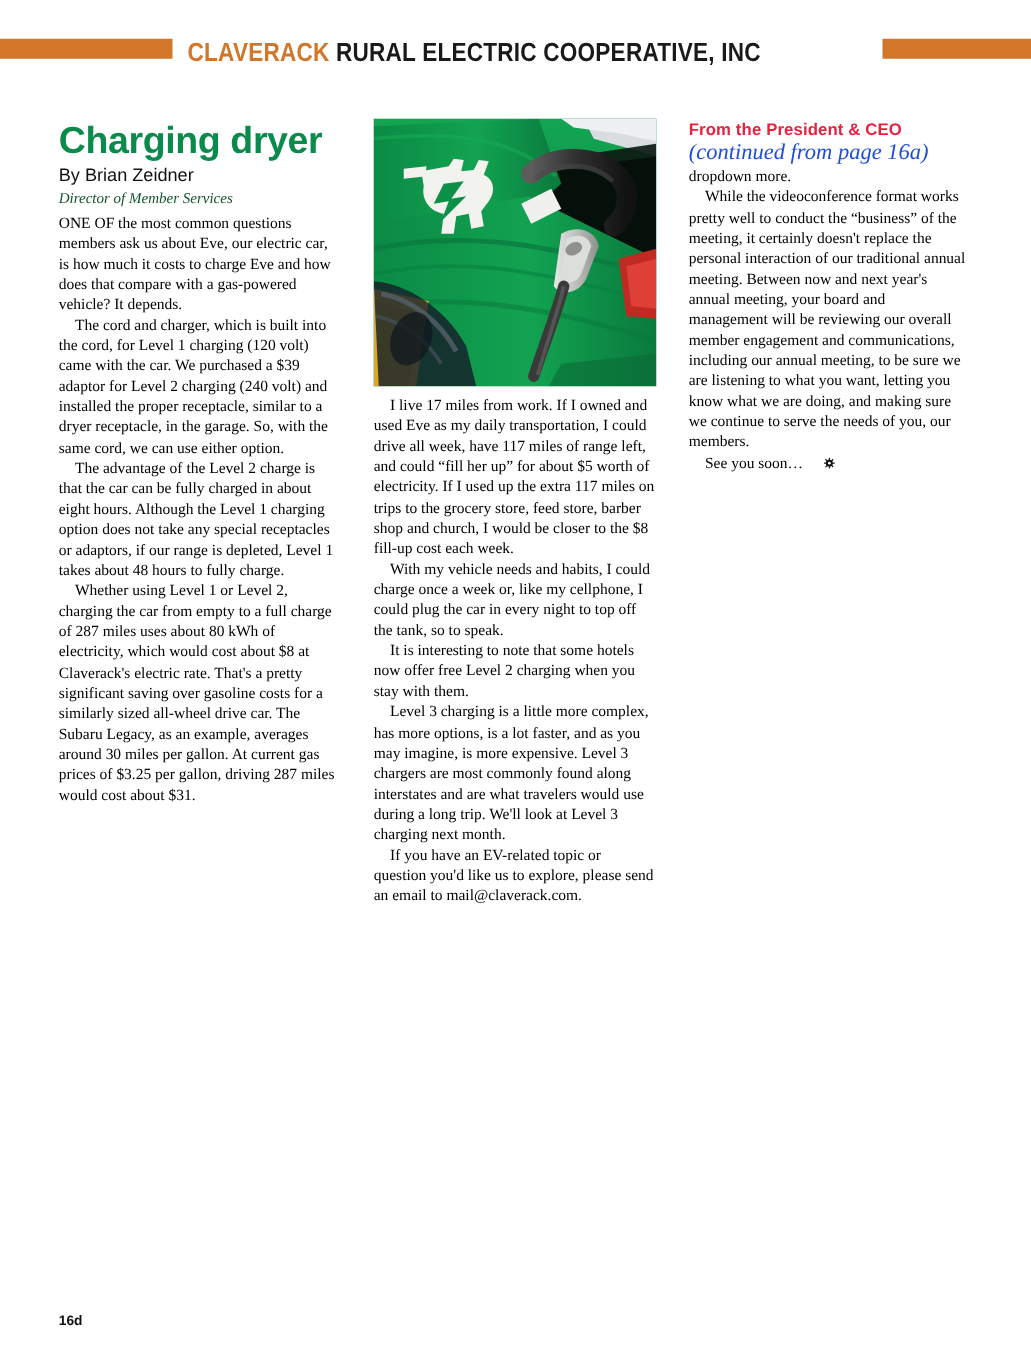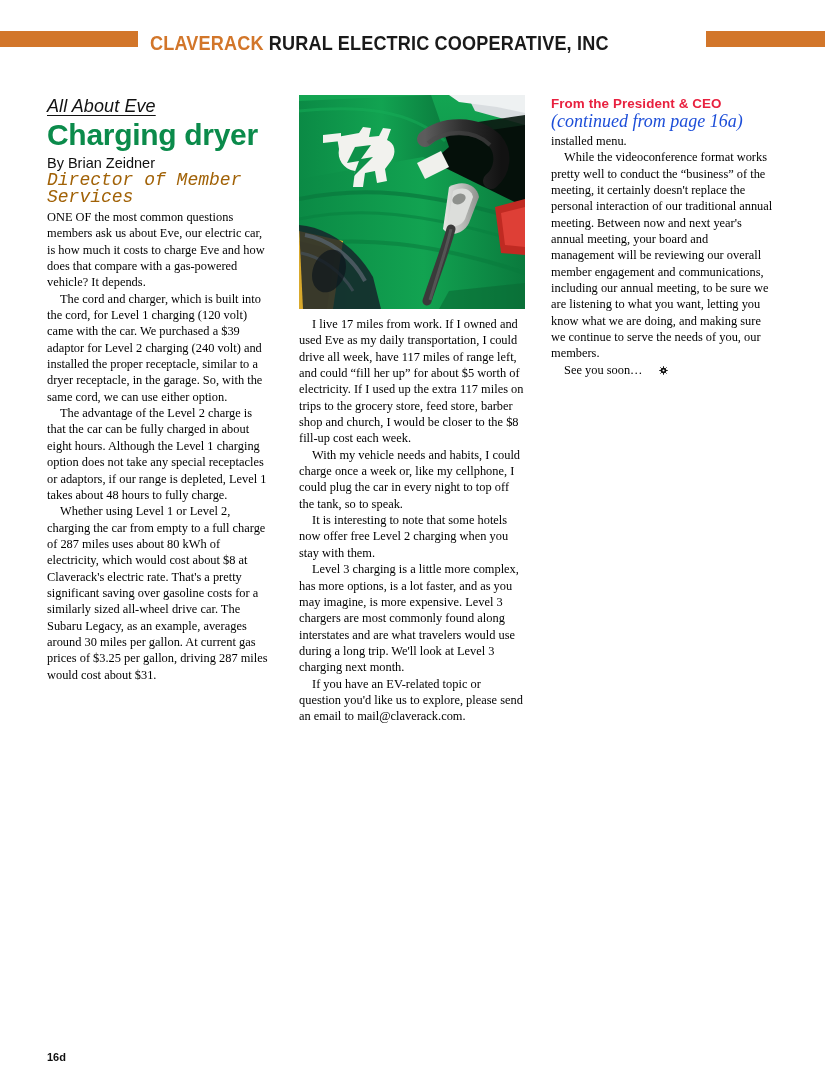--- a/index.html
+++ b/index.html
@@ -86,26 +86,26 @@
     letter-spacing: -0.3px;
   }
   .byline {
     font-family: "Liberation Sans", sans-serif;
     font-size: 14.5px;
     line-height: 17px;
     margin: 0;
     color: #111;
   }
   .byline-title {
-    font-family: Liberation Mono, monospace;
+    font-family: Liberation Serif, serif;
     font-style: italic;
-    font-size: 18px;
+    font-size: 12px;
     line-height: 17px;
     margin: 0 0 3px 0;
-    color: #a16207;
+    color: #14532d;
   }
 
   
   .dept-head {
     font-family: "Liberation Sans", sans-serif;
     font-weight: bold;
     font-size: 13.4px;
     line-height: 16px;
     color: #e8213f;
     margin: 0 0 1px 0;
@@ -271,42 +271,41 @@
     <path d="M0 130 C26 132 56 150 74 182 L82 214 L4 214 Z" fill="#16202a" opacity="0.82"></path>
     <path d="M6 140 C28 144 52 160 66 186" stroke="#55606a" stroke-width="4" fill="none" opacity="0.8"></path>
     <path d="M2 158 C22 162 42 176 54 196" stroke="#45505a" stroke-width="3" fill="none" opacity="0.7"></path>
     <ellipse cx="30" cy="176" rx="16" ry="22" fill="#0d151c" opacity="0.7" transform="rotate(22 30 176)"></ellipse>
 
     <path d="M150 196 L226 188 L226 214 L140 214 Z" fill="#0a6b36" opacity="0.6"></path>
   </svg>
 </div>
 
 <div class="col" id="col1">
-  <div class="kicker">All About Eve</div>
   <div class="headline">Charging dryer</div>
   <div class="byline">By Brian Zeidner</div>
   <div class="byline-title">Director of Member Services</div>
   <p class="noindent">ONE OF the most common questions members ask us about Eve, our electric car, is how much it costs to charge Eve and how does that compare with a gas-powered vehicle? It depends.</p>
   <p>The cord and charger, which is built into the cord, for Level 1 charging (120 volt) came with the car. We purchased a $39 adaptor for Level 2 charging (240 volt) and installed the proper receptacle, similar to a dryer receptacle, in the garage. So, with the same cord, we can use either option.</p>
   <p>The advantage of the Level 2 charge is that the car can be fully charged in about eight hours. Although the Level 1 charging option does not take any special receptacles or adaptors, if our range is depleted, Level 1 takes about 48 hours to fully charge.</p>
   <p>Whether using Level 1 or Level 2, charging the car from empty to a full charge of 287 miles uses about 80 kWh of electricity, which would cost about $8 at Claverack's electric rate. That's a pretty significant saving over gasoline costs for a similarly sized all-wheel drive car. The Subaru Legacy, as an example, averages around 30 miles per gallon. At current gas prices of $3.25 per gallon, driving 287 miles would cost about $31.</p>
 </div>
 
 <div class="col" id="col2">
   <p>I live 17 miles from work. If I owned and used Eve as my daily transportation, I could drive all week, have 117 miles of range left, and could “fill her up” for about $5 worth of electricity. If I used up the extra 117 miles on trips to the grocery store, feed store, barber shop and church, I would be closer to the $8 fill-up cost each week.</p>
   <p>With my vehicle needs and habits, I could charge once a week or, like my cellphone, I could plug the car in every night to top off the tank, so to speak.</p>
   <p>It is interesting to note that some hotels now offer free Level 2 charging when you stay with them.</p>
   <p>Level 3 charging is a little more complex, has more options, is a lot faster, and as you may imagine, is more expensive. Level 3 chargers are most commonly found along interstates and are what travelers would use during a long trip. We'll look at Level 3 charging next month.</p>
   <p>If you have an EV-related topic or question you'd like us to explore, please send an email to mail@claverack.com.</p>
 </div>
 
 <div class="col" id="col3">
   <div class="dept-head">From the President &amp; CEO</div>
   <div class="continued">(continued from page 16a)</div>
-  <p class="noindent">installed menu.</p>
+  <p class="noindent">dropdown more.</p>
   <p>While the videoconference format works pretty well to conduct the “business” of the meeting, it certainly doesn't replace the personal interaction of our traditional annual meeting. Between now and next year's annual meeting, your board and management will be reviewing our overall member engagement and communications, including our annual meeting, to be sure we are listening to what you want, letting you know what we are doing, and making sure we continue to serve the needs of you, our members.</p>
   <p>
     <span>See you soon…</span><span class="endmark"><svg viewBox="0 0 10 10">
           <g fill="#111">
             <circle cx="5" cy="5" r="3.1"></circle>
             <g stroke="#111" stroke-width="1.1">
               <path d="M5 0.3 V2.2"></path>
               <path d="M5 7.8 V9.7"></path>
               <path d="M0.3 5 H2.2"></path>
               <path d="M7.8 5 H9.7"></path>

